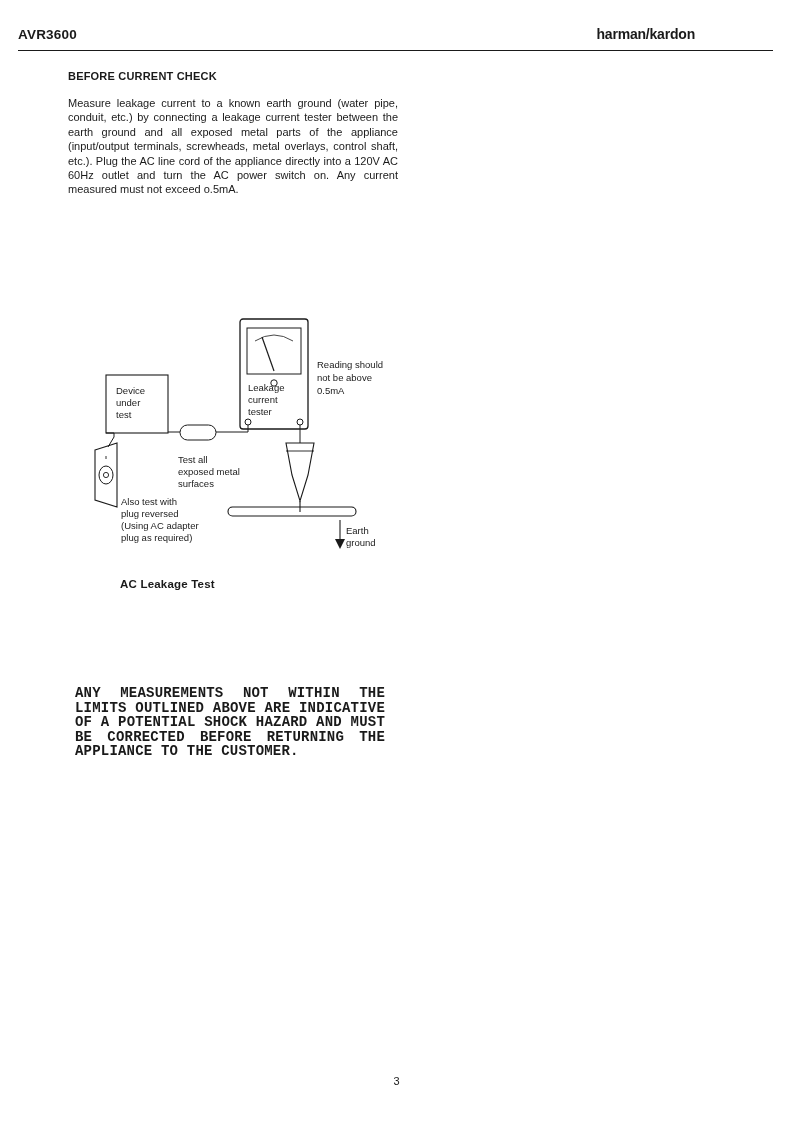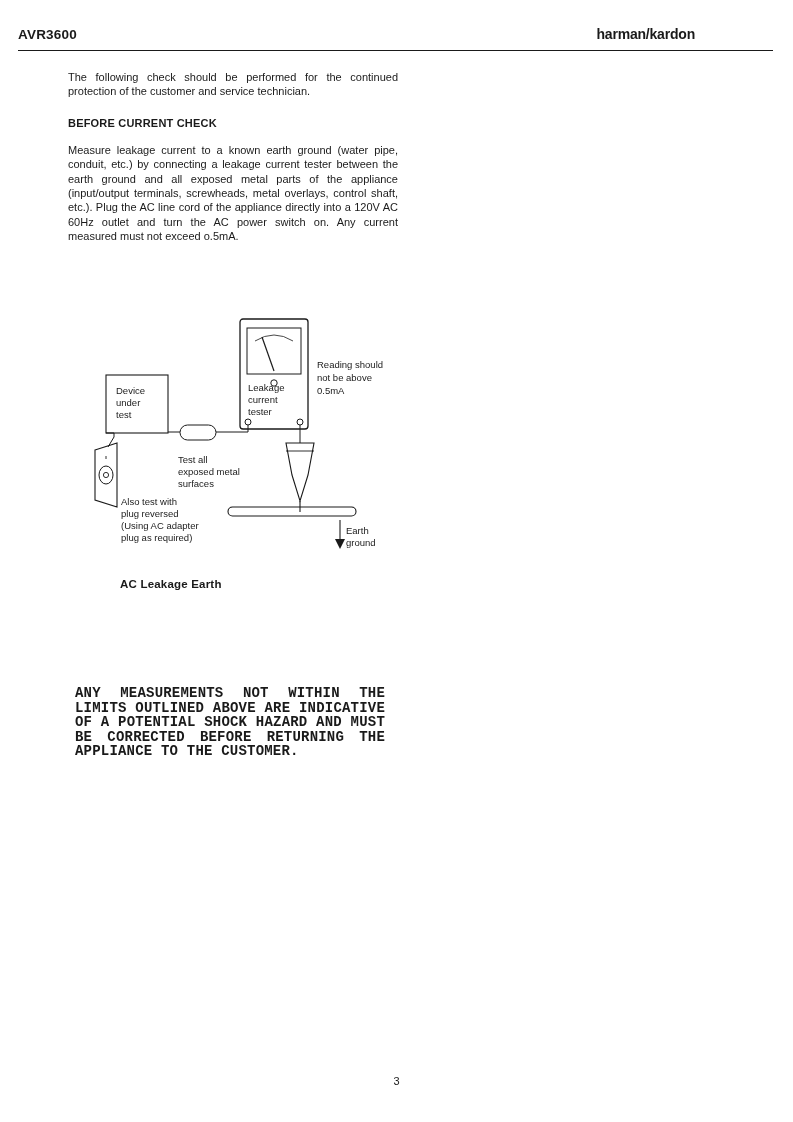--- a/index.html
+++ b/index.html
@@ -121,21 +121,20 @@
 </head>
 <body>
 
 <div class="page-header">
   <div class="header-model">AVR3600</div>
   <div class="header-brand">harman/kardon</div>
   <div class="header-rule"></div>
 </div>
 
 <div class="content">
-  <p class="para tight">The following check should be performed for the continued protection of the customer and service technician.</p>
 
   <h2 class="sec-title second">BEFORE CURRENT CHECK</h2>
   <p class="para">Measure leakage current to a known earth ground (water pipe, conduit, etc.) by connecting a leakage current tester between the earth ground and all exposed metal parts of the appliance (input/output terminals, screwheads, metal overlays, control shaft, etc.). Plug the AC line cord of the appliance directly into a 120V AC 60Hz outlet and turn the AC power switch on. Any current measured must not exceed o.5mA.</p>
 </div>
 
 <div class="figure">
   <svg width="420" height="290" viewBox="0 0 420 290" xmlns="http://www.w3.org/2000/svg">
     <g fill="none" stroke="#1a1a1a" stroke-width="1.1">
 
       <rect x="172" y="4" width="68" height="110" rx="3" ry="3" stroke-width="1.3"></rect>
@@ -195,17 +194,17 @@
     <text class="fig-label" x="53" y="190">Also test with</text>
     <text class="fig-label" x="53" y="202">plug reversed</text>
     <text class="fig-label" x="53" y="214">(Using AC adapter</text>
     <text class="fig-label" x="53" y="226">plug as required)</text>
 
     <text class="fig-label" x="278" y="219">Earth</text>
     <text class="fig-label" x="278" y="231">ground</text>
   </svg>
 </div>
 
-<div class="figure-caption">AC Leakage Earth</div>
+<div class="figure-caption">AC Leakage Test</div>
 
 <p class="warning">ANY MEASUREMENTS NOT WITHIN THE LIMITS OUTLINED ABOVE ARE INDICATIVE OF A POTENTIAL SHOCK HAZARD AND MUST BE CORRECTED BEFORE RETURNING THE APPLIANCE TO THE CUSTOMER.</p>
 
 <div class="page-number">3</div>
 
 </body></html>

